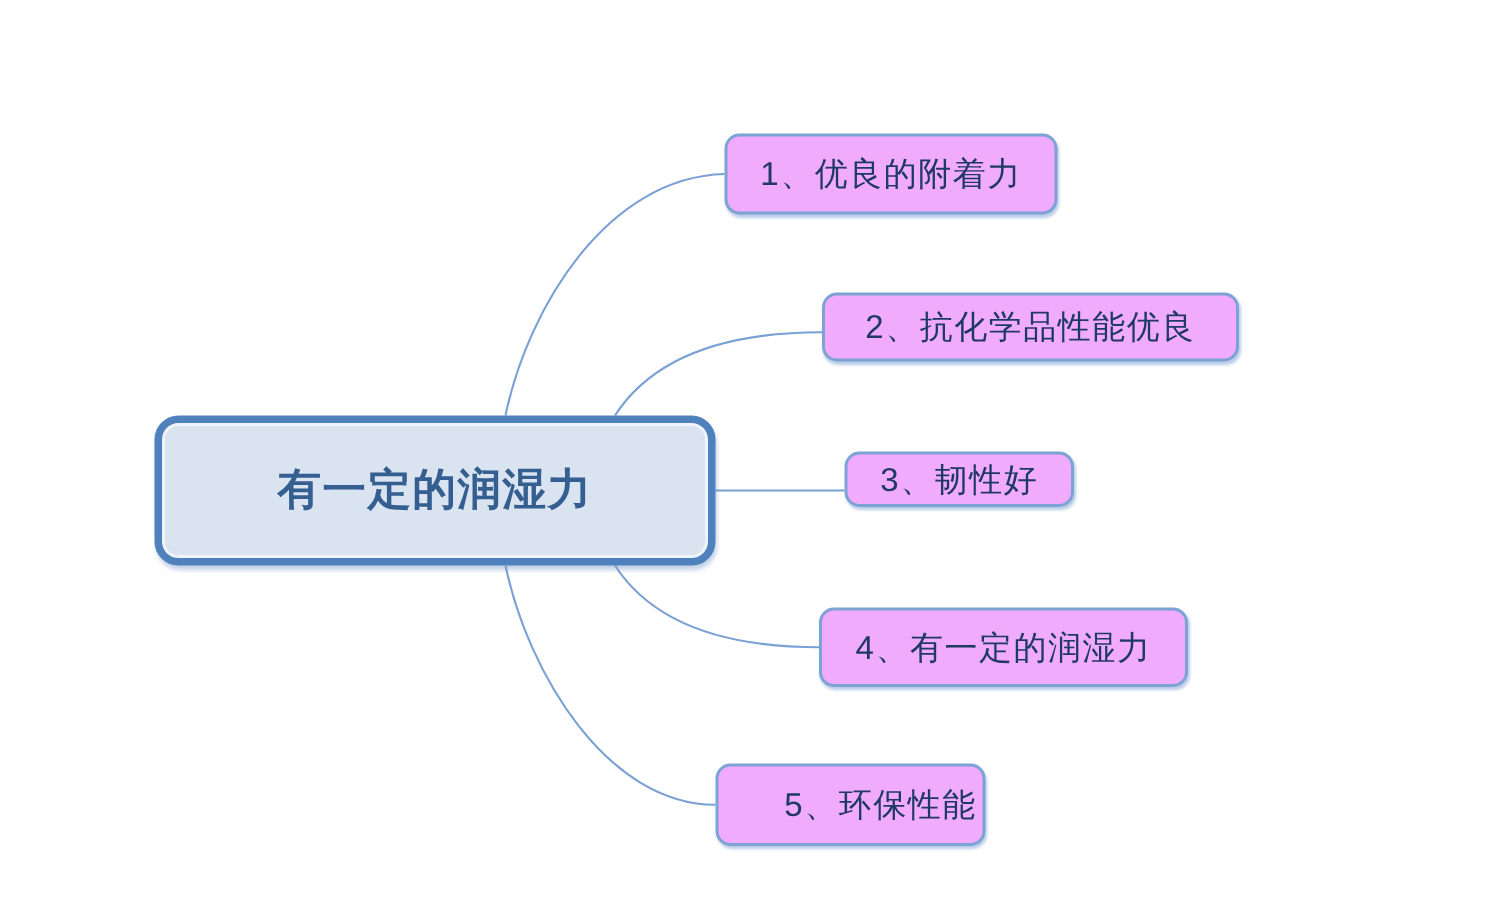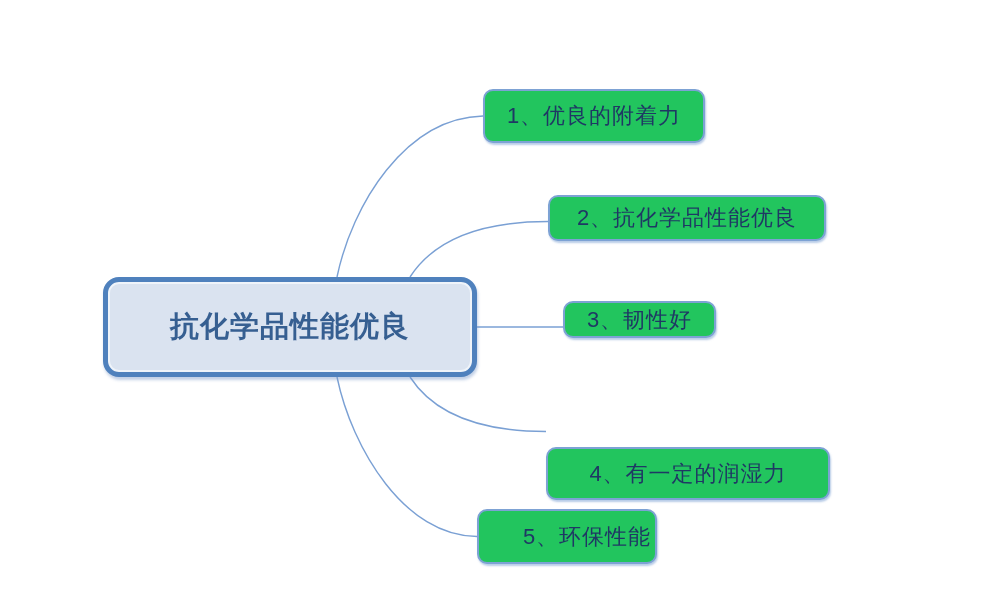--- a/index.html
+++ b/index.html
@@ -46,49 +46,49 @@
     background: #dae3f0;
     border: 5px solid #4f81bd;
     border-radius: 16px;
     box-shadow: inset 0 0 0 2px #eff4fa, 1px 3px 3px rgba(120, 150, 200, 0.45);
     color: #365f91;
     font-size: 29px;
     font-weight: bold;
     letter-spacing: 1px;
   }
   .branch-node {
-    background: #22c55e;
+    background: #f0abfc;
     border: 2px solid #7da2d4;
     border-radius: 10px;
     box-shadow: 1px 2px 2px rgba(125, 162, 212, 0.55);
     color: #1f3864;
     font-size: 22px;
     letter-spacing: 1px;
   }
   .branch-1 { left: 483px; top:  89px; width: 222px; height: 54px; }
   .branch-2 { left: 548px; top: 195px; width: 278px; height: 46px; }
   .branch-3 { left: 563px; top: 301px; width: 153px; height: 37px; }
-  .branch-4 { left: 546px; top: 405px; width: 284px; height: 53px; margin-top: 42px; }
+  .branch-4 { left: 546px; top: 405px; width: 246px; height: 53px; }
   .branch-5 { left: 477px; top: 509px; width: 180px; height: 55px; padding-left: 40px; }
 </style>
 </head>
 <body>
 
 <div class="canvas">
 
   <svg class="connectors" viewBox="0 0 1007 616" xmlns="http://www.w3.org/2000/svg">
     <path d="M337,277 C352,205 405,118 483,116" stroke="#7aa0d4"></path>
     <path d="M410,277 C432,243 475,221.5 548,221.5" stroke="#7aa0d4"></path>
     <path d="M477,327 L563,327" stroke="#7aa0d4"></path>
     <path d="M410,377 C432,411 475,431.5 546,431.5" stroke="#7aa0d4"></path>
     <path d="M337,377 C352,449 405,536.5 477,536.5" stroke="#7aa0d4"></path>
   </svg>
 
   <div class="node root-node">
-    <span>抗化学品性能优良</span>
+    <span>有一定的润湿力</span>
   </div>
 
   <div class="node branch-node branch-1">
     <span>1、优良的附着力</span>
   </div>
 
   <div class="node branch-node branch-2">
     <span>2、抗化学品性能优良</span>
   </div>
 

